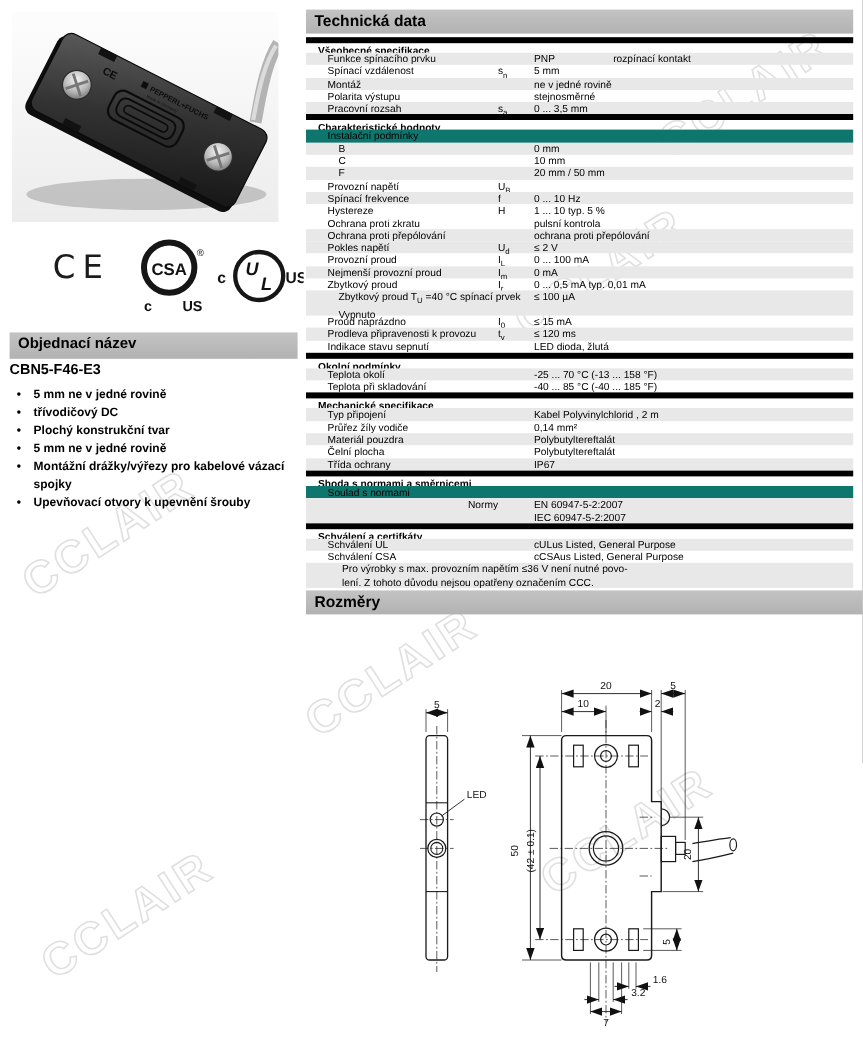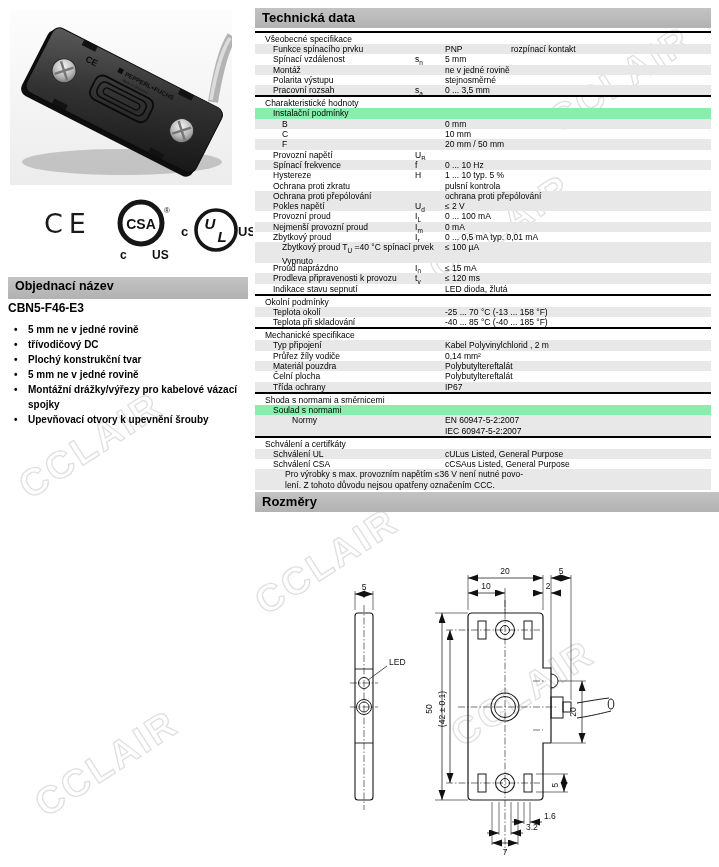--- a/index.html
+++ b/index.html
@@ -24,29 +24,29 @@
   .ul{position:absolute;left:171px;top:195px;}
   
   .orderbar{position:absolute;left:0;top:269px;width:240px;height:22px;line-height:19px;font-size:12.5px;}
   .model{position:absolute;left:0;top:293px;font-size:12px;font-weight:bold;}
   .bullets{position:absolute;left:0;top:314px;width:240px;margin:0;padding:0;list-style:none;}
   .bullets li{position:relative;padding-left:20px;font-size:10px;font-weight:bold;line-height:15px;}
   .bullets li .dot{position:absolute;left:6px;}
   
   .techbar{width:456px;}
   #tech-table{margin-top:3px;width:456px;}
-  .sec-h{border-top:2px solid #000000;font-size:8.5px;font-weight:normal;height:13px;line-height:13px;
+  .sec-h{border-top:5px solid #000000;font-size:8.5px;font-weight:bold;height:13px;line-height:13px;
          padding-left:10px;box-sizing:border-box;}
   .row{position:relative;display:flex;height:10.3px;line-height:10.3px;font-size:8.5px;}
   .row.tall{height:20.6px;}
   .row.stripe{background:var(--stripe,#e8e8e8);}
-  .row.subhead{background:#86efac;}
+  .row.subhead{background:#0f766e;}
   .lbl{width:160px;padding-left:18px;box-sizing:border-box;flex:0 0 auto;white-space:nowrap;}
   .lbl.ind2{padding-left:27px;}
-  .lbl.ind3{padding-left:37px;}
+  .lbl.ind3{padding-left:37px;text-align:right;}
   .lbl.wide{width:190px;}
   .sym{width:30px;flex:0 0 auto;}
   .sym sub,.lbl sub{font-size:6.5px;}
   .val{flex:1 1 auto;white-space:nowrap;}
   .val2{position:absolute;left:256px;top:0;}
   
   .rozbar{position:absolute;left:0;top:484px;width:476px;}
   #drawing{position:absolute;left:0;top:514px;}
   svg text{font-family:"Liberation Sans",sans-serif;}
 </style>

